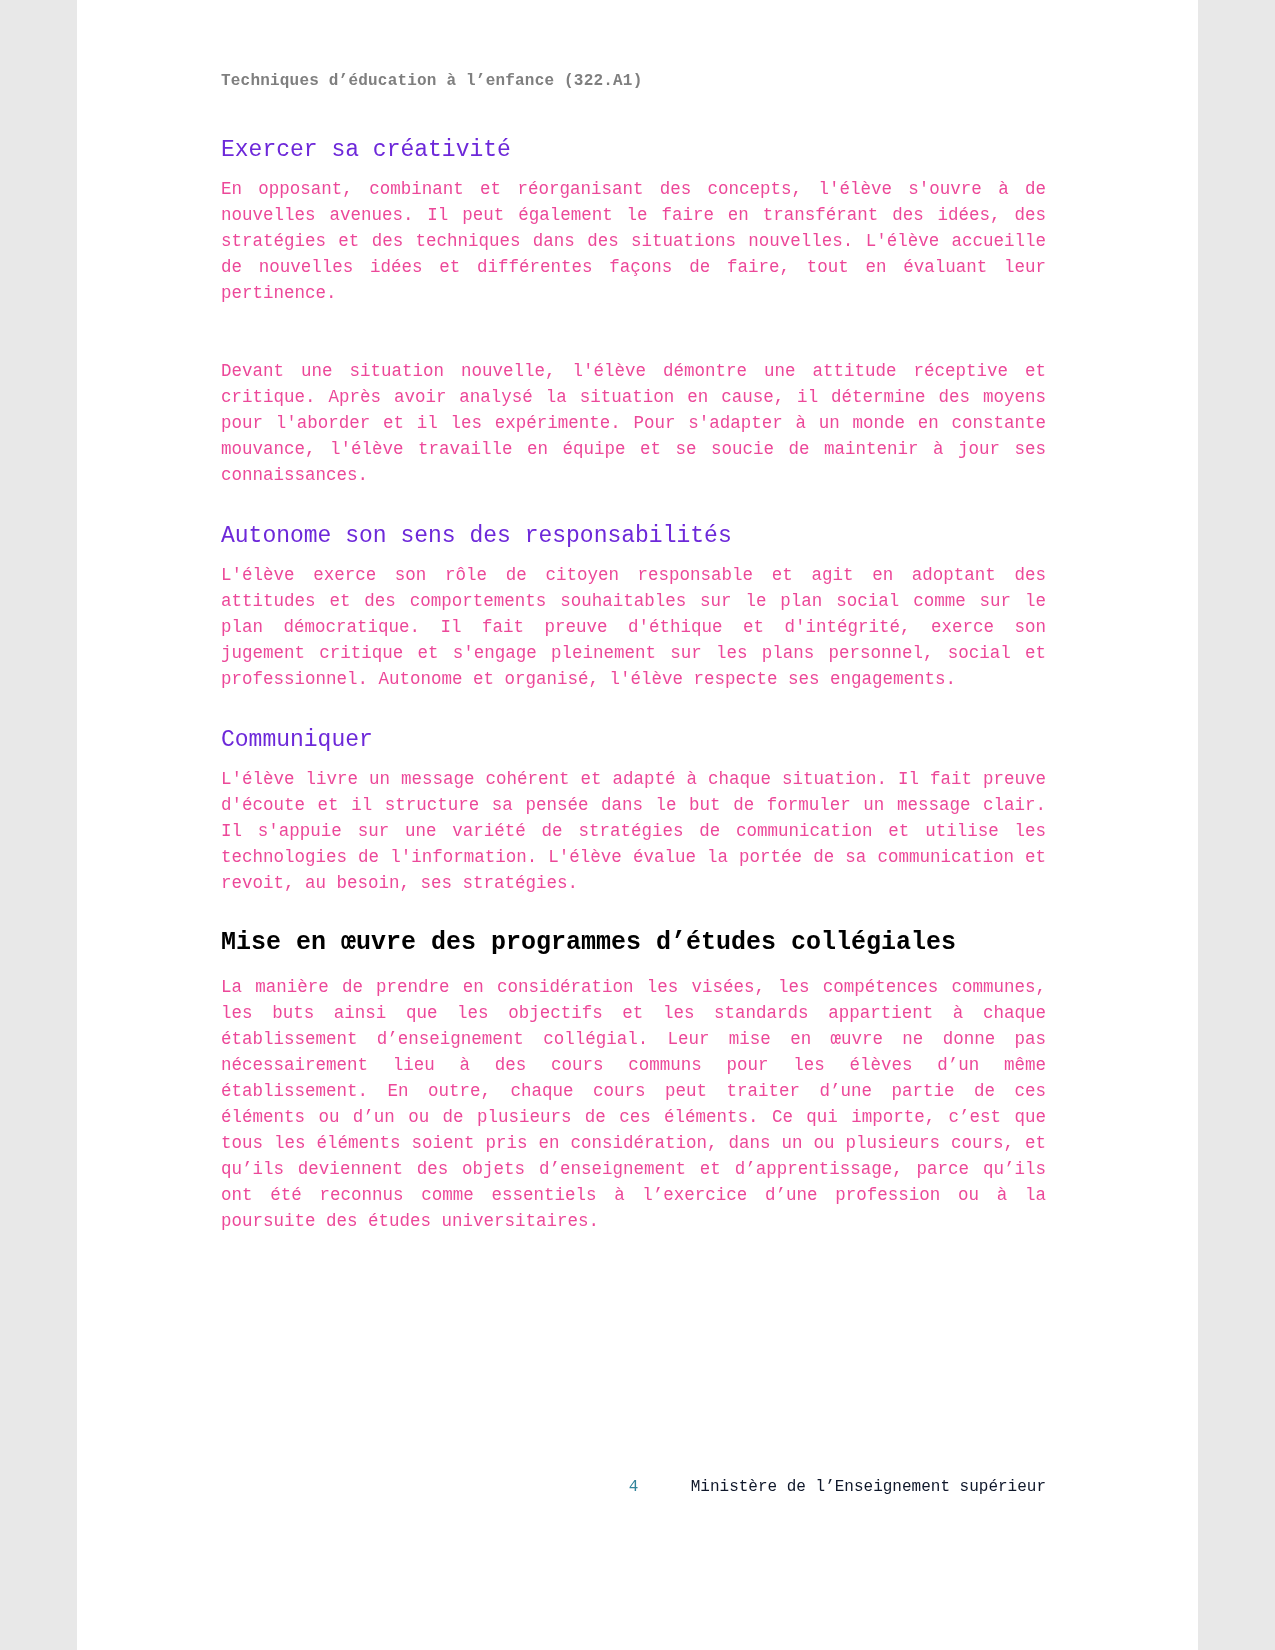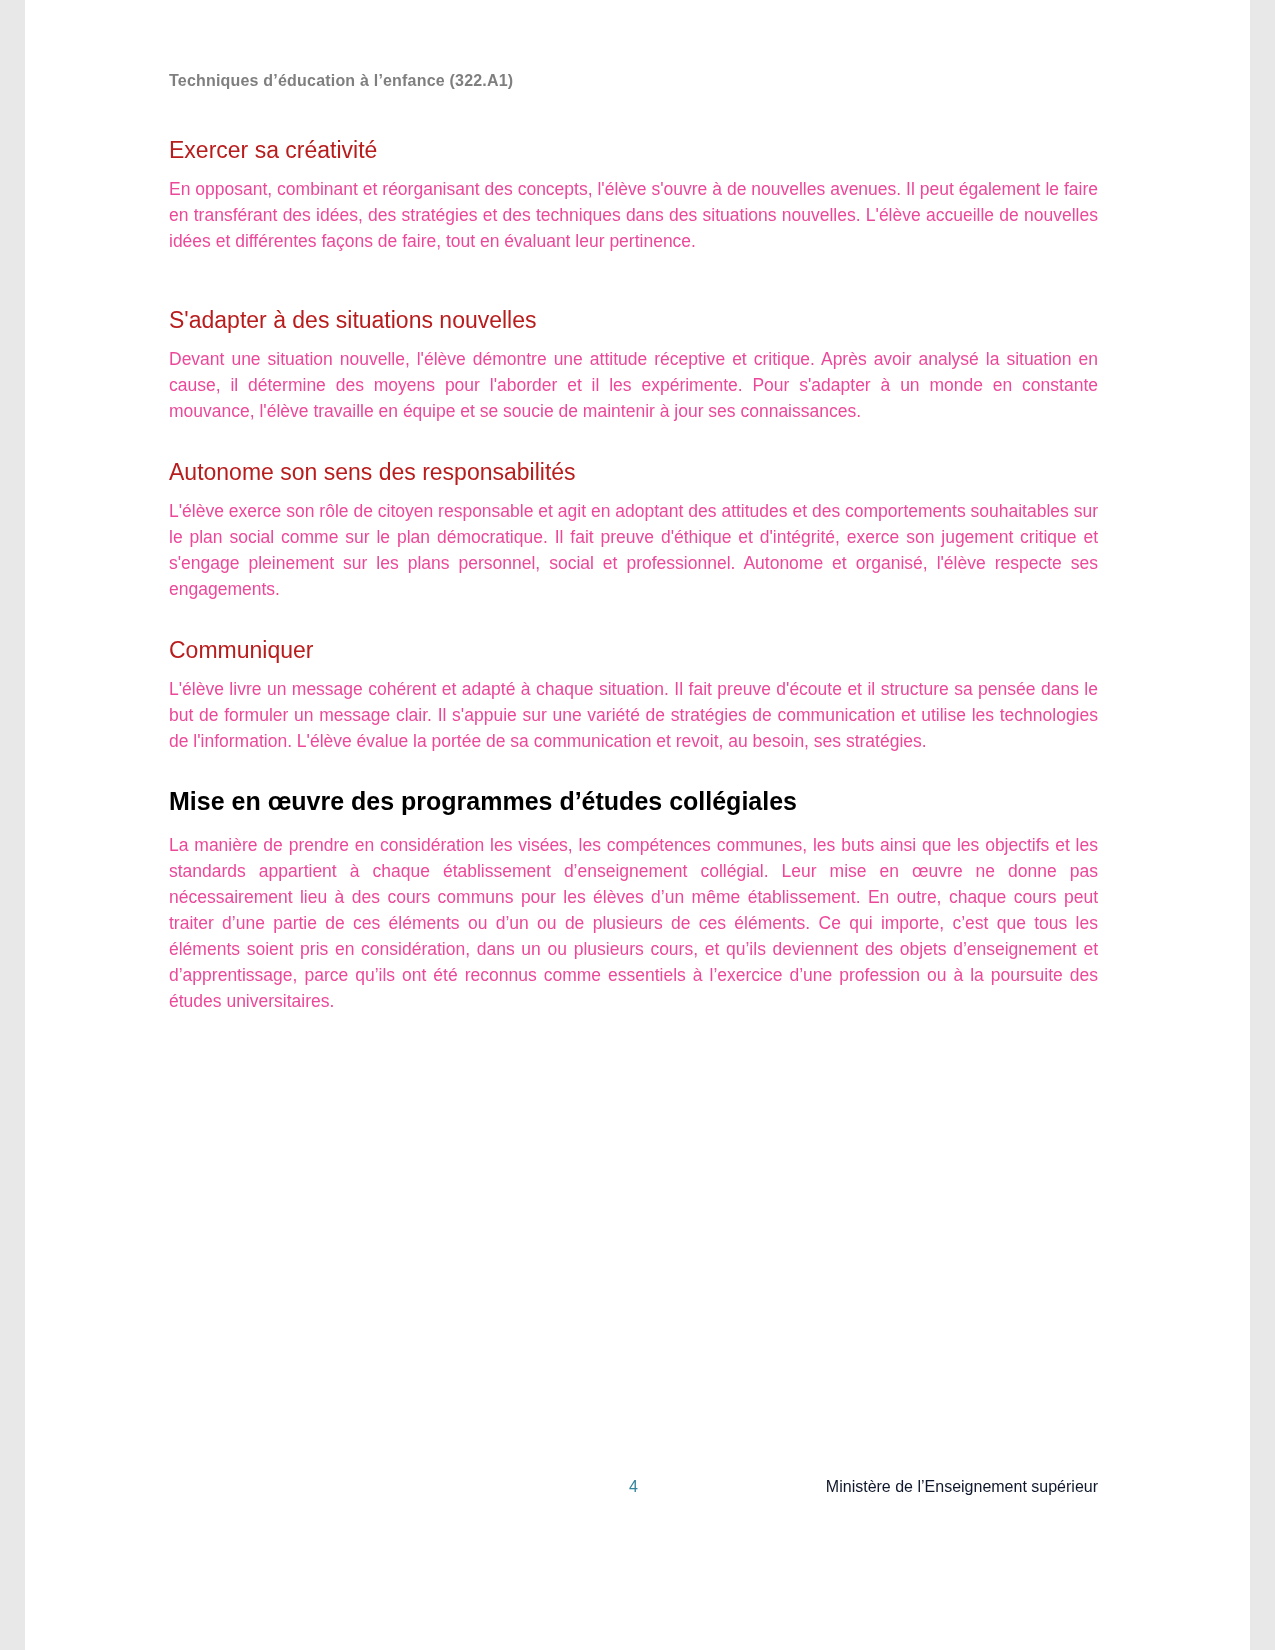--- a/index.html
+++ b/index.html
@@ -2,25 +2,25 @@
 <html><head>
 <meta charset="utf-8">
 <style>
   html, body {
     margin: 0;
     padding: 0;
     background: #e8e8e8;
   }
   .page {
     position: relative;
-    width: 1225px;
+    width: 1121px;
     height: 1650px;
     margin: 0 auto;
     background: #ffffff;
-    font-family: Liberation Sans, sans-serif;
+    font-family: Liberation Mono, monospace;
     box-sizing: border-box;
     overflow: hidden;
   }
   .content {
     position: absolute;
     left: 144px;
     right: 152px;
     top: 0;
   }
   .doc-header {
@@ -33,21 +33,21 @@
   .sec { margin: 0; }
   .sec-0 { margin-top: 46px; }
   .sec-1 { margin-top: 52px; }
   .sec-2 { margin-top: 34px; }
   .sec-3 { margin-top: 34px; }
   .sec-4 { margin-top: 32px; }
   .h {
     margin: 12px 0 12px 0;
     font-size: 23px;
     font-weight: 400;
-    color: #b91c1c;
+    color: #6d28d9;
     line-height: 28px;
   }
   .h-major {
     margin: 0 0 16px 0;
     font-size: 25px;
     font-weight: bold;
     color: #000000;
     line-height: 30px;
   }
   .b {
@@ -85,21 +85,20 @@
   <div class="content">
 
     <div class="doc-header">Techniques d’éducation à l’enfance (322.A1)</div>
 
     <section class="sec sec-0">
       <h2 class="h">Exercer sa créativité</h2>
       <p class="b">En opposant, combinant et réorganisant des concepts, l'élève s'ouvre à de nouvelles avenues. Il peut également le faire en transférant des idées, des stratégies et des techniques dans des situations nouvelles. L'élève accueille de nouvelles idées et différentes façons de faire, tout en évaluant leur pertinence.</p>
     </section>
 
     <section class="sec sec-1">
-      <h2 class="h">S'adapter à des situations nouvelles</h2>
       <p class="b">Devant une situation nouvelle, l'élève démontre une attitude réceptive et critique. Après avoir analysé la situation en cause, il détermine des moyens pour l'aborder et il les expérimente. Pour s'adapter à un monde en constante mouvance, l'élève travaille en équipe et se soucie de maintenir à jour ses connaissances.</p>
     </section>
 
     <section class="sec sec-2">
       <h2 class="h">Autonome son sens des responsabilités</h2>
       <p class="b">L'élève exerce son rôle de citoyen responsable et agit en adoptant des attitudes et des comportements souhaitables sur le plan social comme sur le plan démocratique. Il fait preuve d'éthique et d'intégrité, exerce son jugement critique et s'engage pleinement sur les plans personnel, social et professionnel. Autonome et organisé, l'élève respecte ses engagements.</p>
     </section>
 
     <section class="sec sec-3">
       <h2 class="h">Communiquer</h2>

